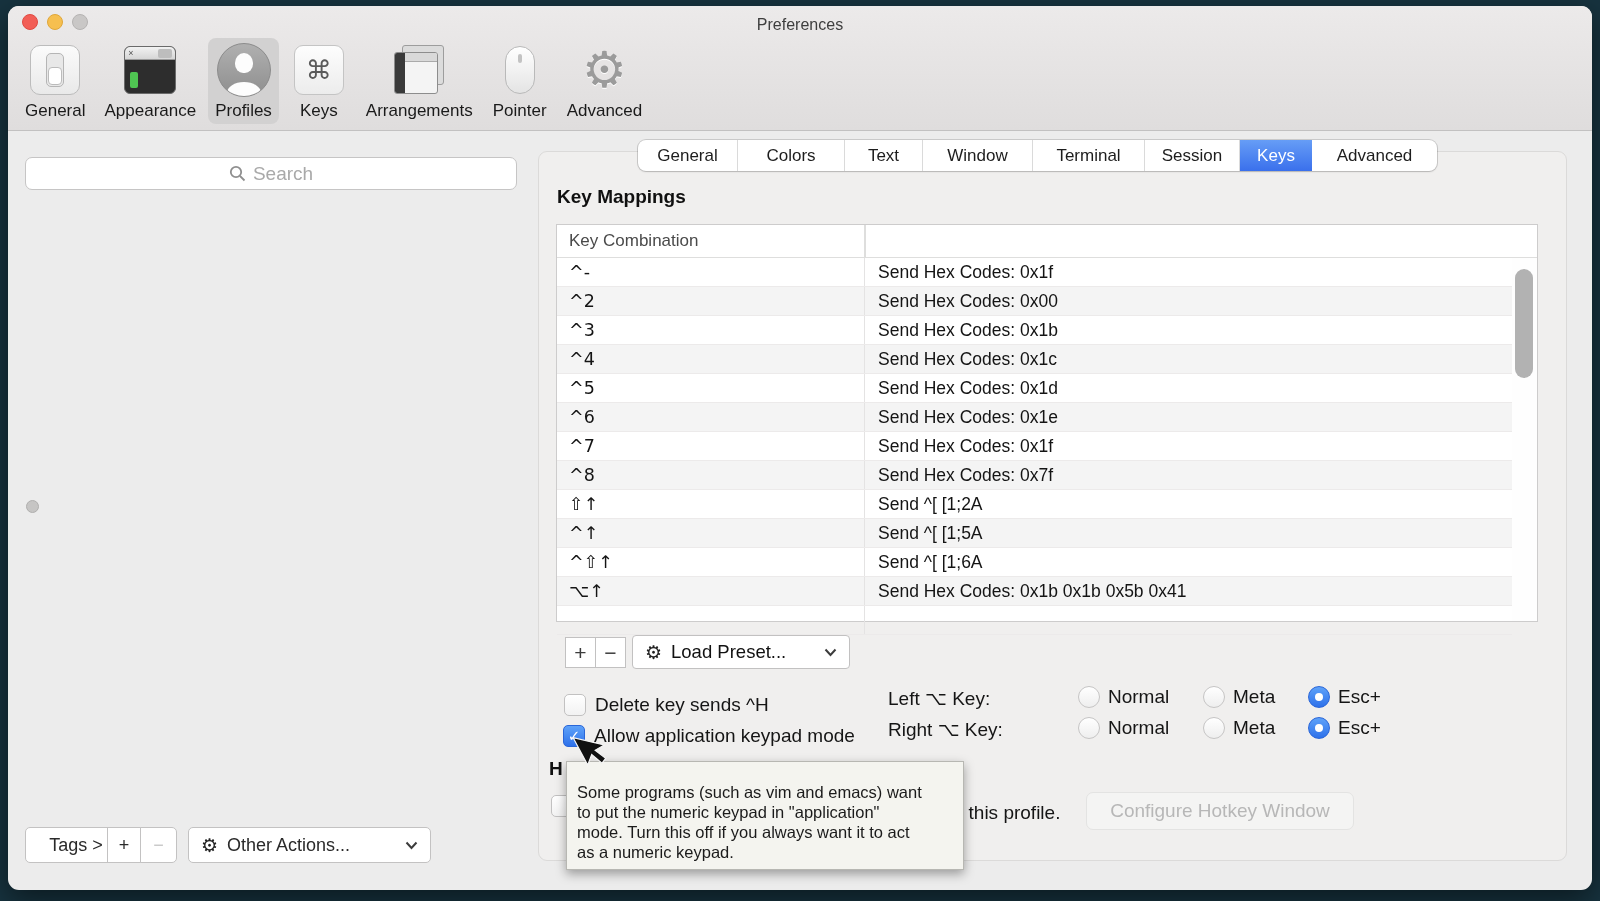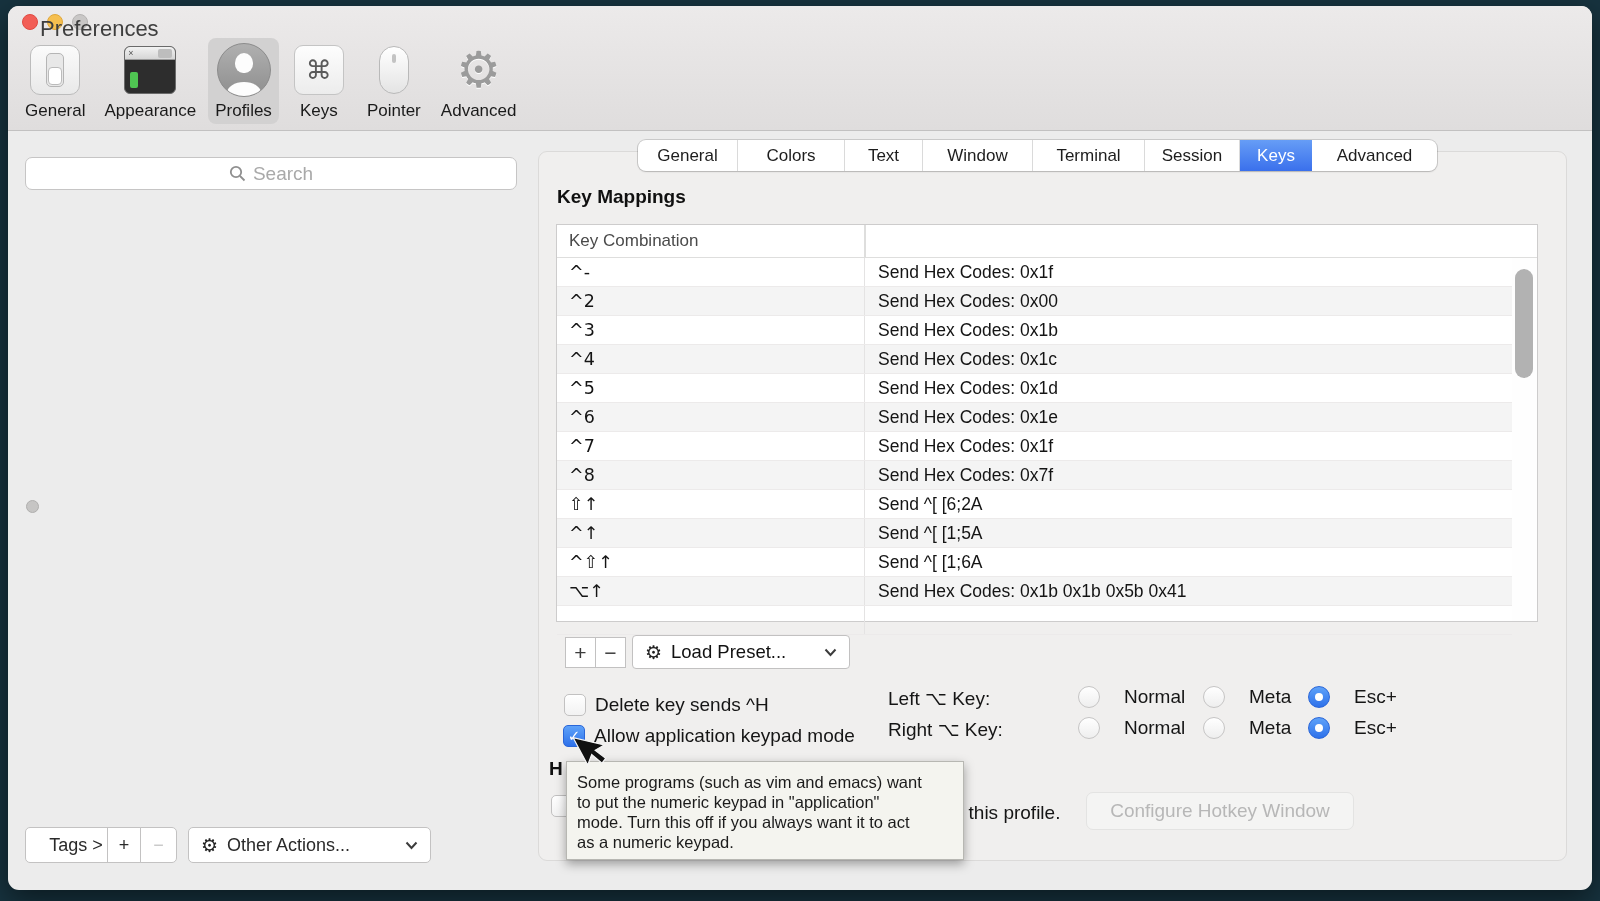--- a/index.html
+++ b/index.html
@@ -20,22 +20,22 @@
   .header {
     position:absolute; left:0; top:0; right:0; height:125px;
     background:linear-gradient(#eceaea,#dfdddd);
     border-bottom:1px solid #c2c1c1;
     border-radius:11px 11px 0 0;
   }
   .traffic { position:absolute; top:8px; width:16px; height:16px; border-radius:50%; }
   .t-close { left:14px; background:#f25e56; border:1px solid #e04a42; }
   .t-min   { left:39px; background:#f6bf4f; border:1px solid #e0a73a; }
   .t-zoom  { left:64px; background:#c9c7c6; border:1px solid #b5b3b2; }
-  .win-title { position:absolute; top:10px; left:0; right:0; 
-    font-size:22px; color:#3e3e3e;margin-left:32px; }
+  .win-title { position:absolute; top:10px; left:0; right:0; text-align:center;
+    font-size:16px; color:#3e3e3e; }
   .toolbar { position:absolute; left:10px; top:32px; display:flex; gap:5px; }
   .tb-item { display:flex; flex-direction:column; align-items:center;
     padding:4px 7px 3px; border-radius:8px; }
   .tb-item.sel { background:#d2d1d1; }
   .tb-item .lbl { font-size:17px; color:#1a1a1a; margin-top:3px; white-space:nowrap; }
   .tb-ic { width:56px; height:56px; display:flex; align-items:center; justify-content:center; }
   
   .ic-general { width:50px; height:50px; background:linear-gradient(#fbfbfb,#e9e9e9);
     border:1px solid #bcbcbc; border-radius:10px; display:flex; align-items:center; justify-content:center; }
   .ic-general .sw { width:18px; height:34px; border:1px solid #b5b5b5; border-radius:5px;
@@ -143,36 +143,36 @@
   .popup { position:absolute; left:624px; top:629px; width:218px; height:34px; background:#fff;
     border:1px solid #c2c1c1; border-radius:4px; display:flex; align-items:center; gap:9px;
     padding:0 12px; font-size:18.5px; color:#111; }
   .cbrow { position:absolute; display:flex; align-items:center; gap:9px; font-size:19px; color:#151515; }
   .cbox { width:22px; height:22px; border-radius:5px; background:linear-gradient(#ffffff,#f2f2f2);
     border:1px solid #c2c1c1; display:flex; align-items:center; justify-content:center; }
   .cbox.on { background:linear-gradient(#5ea2f9,#2e71ea); border-color:#2a66d8; color:#fff;
     font-size:15px; font-weight:bold; }
   .radiorow { position:absolute; height:24px; font-size:19px; color:#151515; }
   .radiorow .rlabel { position:absolute; width:184px; top:1px; }
-  .ritem { position:absolute; display:flex; align-items:flex-end; gap:24px; top:0; }
+  .ritem { position:absolute; display:flex; align-items:flex-end; gap:8px; top:0; }
   .rdot { width:22px; height:22px; border-radius:50%; background:linear-gradient(#ffffff,#eeeeee);
     border:1px solid #c6c5c5; }
   .rdot.on { background:linear-gradient(#5ea2f9,#2e71ea); border-color:#2a66d8; position:relative; }
   .rdot.on::after { content:""; position:absolute; left:50%; top:50%; width:8px; height:8px;
     margin:-4px 0 0 -4px; border-radius:50%; background:#fff; }
   
   .h-frag { position:absolute; left:541px; top:752px; font-size:19px; font-weight:bold; color:#101010; }
   .cb-frag { position:absolute; left:543px; top:789px; }
   .prof-frag { position:absolute; left:950px; top:796px; font-size:19px; color:#151515; }
   .cfg-btn { position:absolute; left:1078px; top:786px; width:268px; height:38px;
     background:#f4f4f3; border:1px solid #e3e3e2; border-radius:7px;
     display:flex; align-items:center; justify-content:center; font-size:19px; color:#b7b7b7; }
   .tooltip { position:absolute; left:558px; top:755px; width:398px;
     background:#f4f4ef; border:1px solid #b7b7b2; box-shadow:0 4px 10px rgba(0,0,0,.35);
-    padding:10px 10px 7px; font-size:16.5px; line-height:20px; color:#1b1b1b;
+    padding:20px 10px 7px; font-size:16.5px; line-height:20px; color:#1b1b1b;
     white-space:pre-line; z-index:5; }
   .cursor { position:absolute; left:564px; top:730px; z-index:6;
     transform:rotate(-28deg); transform-origin:3px 3px; }
 </style>
 </head>
 <body>
 
 <div class="window">
 
   <div class="header">
@@ -207,20 +207,29 @@
               <div class="body"></div>
             </div>
         </div>
         <div class="lbl">Profiles</div>
       </div>
       <div class="tb-item">
         <div class="tb-ic">
             <div class="ic-keys">⌘</div>
           </div>
         <div class="lbl">Keys</div>
+      </div>
+      <div class="tb-item">
+        <div class="tb-ic">
+          <div class="ic-arr">
+              <div class="b"></div>
+              <div class="f"></div>
+            </div>
+        </div>
+        <div class="lbl">Arrangements</div>
       </div>
       <div class="tb-item">
         <div class="tb-ic">
             <div class="ic-mouse"></div>
           </div>
         <div class="lbl">Pointer</div>
       </div>
       <div class="tb-item">
         <div class="tb-ic">
             <span class="ic-gear">⚙</span>
@@ -302,21 +311,21 @@
       <div class="trow">
           <div class="k">^7</div>
           <div class="a">Send Hex Codes: 0x1f</div>
         </div>
       <div class="trow">
           <div class="k">^8</div>
           <div class="a">Send Hex Codes: 0x7f</div>
         </div>
       <div class="trow">
           <div class="k">⇧↑</div>
-          <div class="a">Send ^[ [6;2A</div>
+          <div class="a">Send ^[ [1;2A</div>
         </div>
       <div class="trow">
           <div class="k">^↑</div>
           <div class="a">Send ^[ [1;5A</div>
         </div>
       <div class="trow">
           <div class="k">^⇧↑</div>
           <div class="a">Send ^[ [1;6A</div>
         </div>
       <div class="trow">

